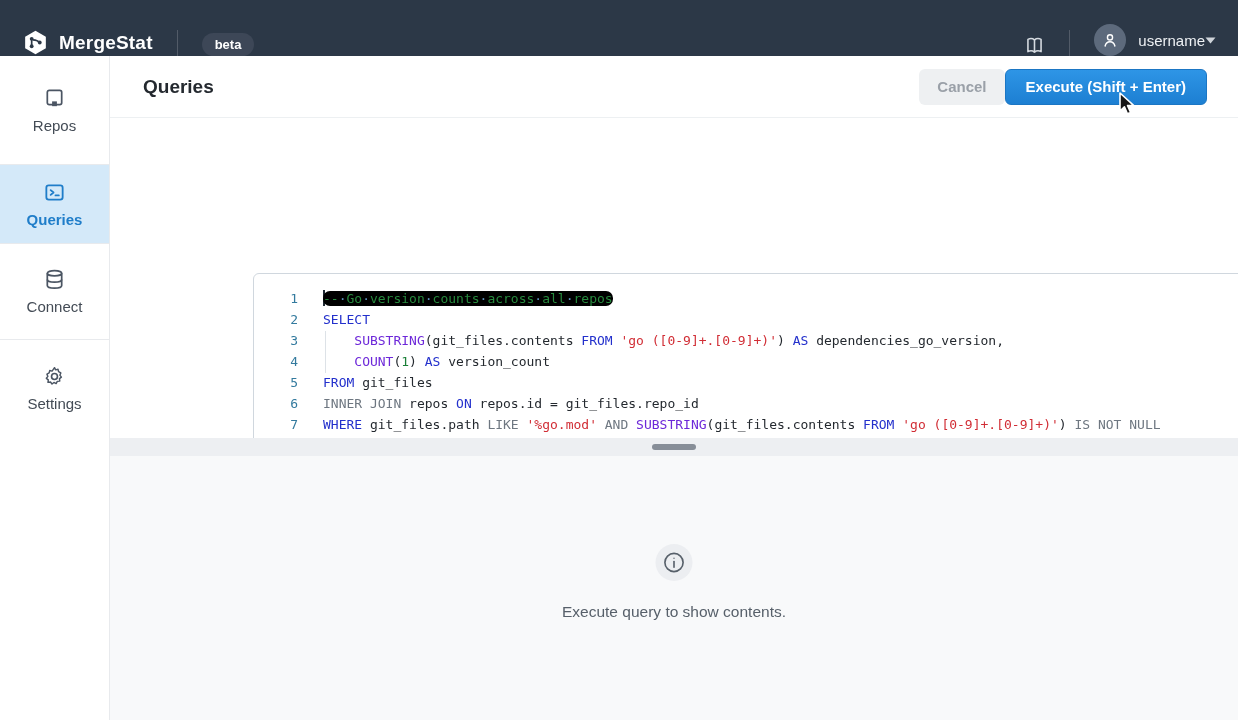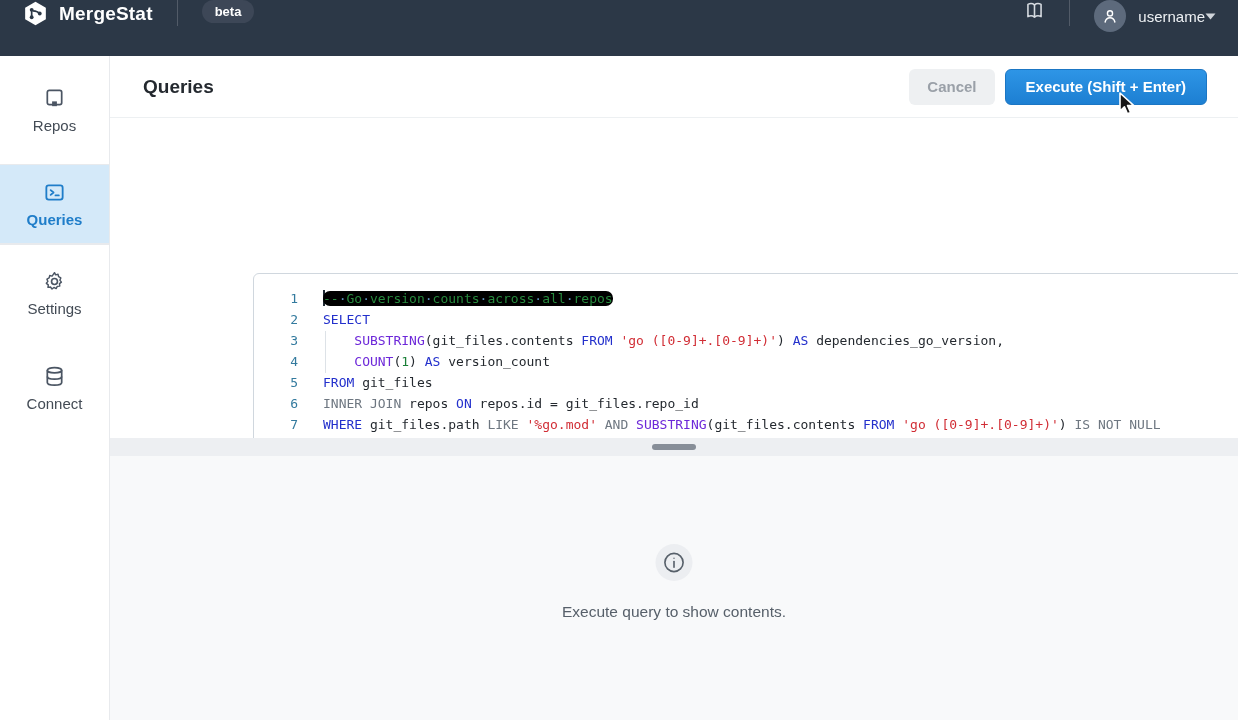--- a/index.html
+++ b/index.html
@@ -5,21 +5,21 @@
   * { margin:0; padding:0; box-sizing:border-box; }
   html,body { background:#ffffff; }
   .page {
     position:relative; width:1238px; height:720px; overflow:hidden;
     font-family:"Liberation Sans", sans-serif; background:#ffffff;
   }
 
   
   .navbar {
     position:absolute; left:0; top:0; width:1238px; height:56px;
-    background:#2c3847; display:flex; align-items:flex-start; padding:0 22px;
+    background:#2c3847; display:flex; align-items:flex-end; padding:0 22px;
   }
   .brand { display:flex; align-items:center; gap:10px; }
   .brand-name { color:#ffffff; font-size:19px; font-weight:700; letter-spacing:.2px; }
   .nav-vdiv { width:1px; height:26px; background:rgba(255,255,255,.18); margin:0 24px; }
   .beta-pill {
     background:#3d4757; color:#ffffff; font-size:13px; font-weight:600;
     padding:4px 13px; border-radius:13px;
   }
   .nav-spacer { flex:1; }
   .book-btn { display:flex; align-items:center; cursor:pointer; }
@@ -48,21 +48,21 @@
   .side-item.active { background:#d4e9f9; color:#1f7dc9; }
   .side-item.active .side-label { color:#1f7dc9; font-weight:600; }
 
   
   .main-header {
     position:absolute; left:110px; top:56px; width:1128px; height:62px;
     background:#ffffff; border-bottom:1px solid #edf0f2;
     display:flex; align-items:center; padding:0 31px 0 33px;
   }
   .page-title { font-size:19px; font-weight:700; color:#24292f; }
-  .header-actions { margin-left:auto; display:flex; gap:10px; }
+  .header-actions { margin-left:auto; display:flex; gap:0; }
   .btn-cancel {
     height:36px; padding:0 18px; border:none; border-radius:6px;
     background:#eef0f2; color:#9aa0a8; font-size:15px; font-weight:600;
     font-family:"Liberation Sans", sans-serif; cursor:pointer;
   }
   .btn-execute {
     height:36px; padding:0 20px; border:1px solid #1b76c4; border-radius:6px;
     background:linear-gradient(#2e95e6,#1d7fd2); color:#ffffff; font-size:15px; font-weight:600;
     font-family:"Liberation Sans", sans-serif; cursor:pointer;
   }
@@ -172,38 +172,38 @@
     <div class="side-item h2 active">
       <span>
         <svg width="23" height="23" viewBox="0 0 24 24" fill="none" stroke="#1f7dc9" stroke-width="1.9" stroke-linecap="round" stroke-linejoin="round">
           <rect x="3.5" y="4.5" width="17" height="15" rx="2.5"></rect>
           <path d="M8 9.5 L11 12 L8 14.5"></path>
           <path d="M13 15 H16.5"></path>
         </svg>
       </span>
       <span class="side-label">Queries</span>
     </div>
-    <div class="side-item h4">
-      <span>
-        <svg width="23" height="23" viewBox="0 0 24 24" fill="none" stroke="#4b5563" stroke-width="1.7" stroke-linejoin="round">
-          <circle cx="12" cy="12" r="3.1"></circle>
-          <path d="M12 2.8 l1.2 2.3 2.5-.6 .6 2.5 2.3 1.2 -1 2.4 1.6 2 -2 1.6 .3 2.6 -2.6 .3 -1.2 2.3 -2.3-1.2 -2 1.6 -1.6-2 -2.6 .3 .3-2.6 -2-1.6 1.6-2 -1-2.4 2.3-1.2 .6-2.5 2.5 .6 Z" stroke-width="1.5"></path>
-        </svg>
-      </span>
-      <span class="side-label">Settings</span>
-    </div>
     <div class="side-item h3">
       <span>
         <svg width="23" height="23" viewBox="0 0 24 24" fill="none" stroke="#4b5563" stroke-width="1.8">
           <ellipse cx="12" cy="5.5" rx="7.5" ry="2.8"></ellipse>
           <path d="M4.5 5.5 V12 C4.5 13.6 7.9 14.8 12 14.8 C16.1 14.8 19.5 13.6 19.5 12 V5.5"></path>
           <path d="M4.5 12 V18.2 C4.5 19.8 7.9 21 12 21 C16.1 21 19.5 19.8 19.5 18.2 V12"></path>
         </svg>
       </span>
       <span class="side-label">Connect</span>
+    </div>
+    <div class="side-item h4">
+      <span>
+        <svg width="23" height="23" viewBox="0 0 24 24" fill="none" stroke="#4b5563" stroke-width="1.7" stroke-linejoin="round">
+          <circle cx="12" cy="12" r="3.1"></circle>
+          <path d="M12 2.8 l1.2 2.3 2.5-.6 .6 2.5 2.3 1.2 -1 2.4 1.6 2 -2 1.6 .3 2.6 -2.6 .3 -1.2 2.3 -2.3-1.2 -2 1.6 -1.6-2 -2.6 .3 .3-2.6 -2-1.6 1.6-2 -1-2.4 2.3-1.2 .6-2.5 2.5 .6 Z" stroke-width="1.5"></path>
+        </svg>
+      </span>
+      <span class="side-label">Settings</span>
     </div>
   </div>
 
   <div class="main-header">
     <span class="page-title">Queries</span>
     <div class="header-actions">
       <button class="btn-cancel">Cancel</button>
       <button class="btn-execute">Execute (Shift + Enter)</button>
     </div>
   </div>

